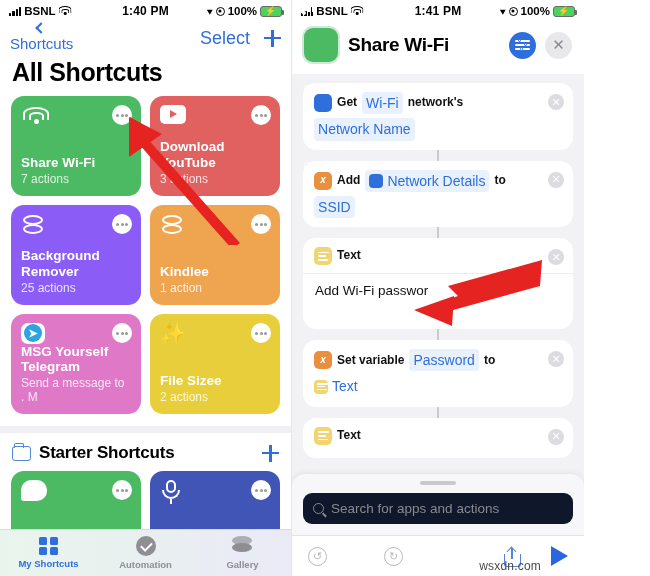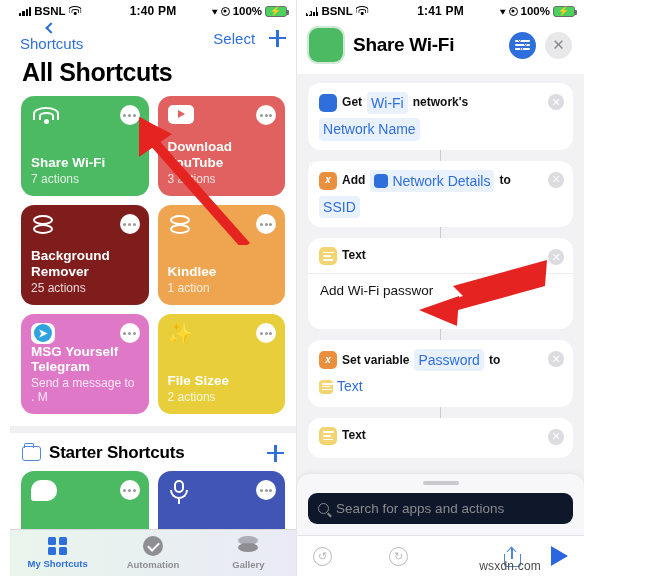--- a/index.html
+++ b/index.html
@@ -2,21 +2,21 @@
 <html><head>
 <meta charset="utf-8">
 <style>
   * { box-sizing: border-box; margin: 0; padding: 0; }
   html, body {
     width: 650px; height: 576px;
     font-family: "Liberation Sans", sans-serif;
     background: #ffffff;
     overflow: hidden;
   }
-  .screens { display: flex; width: 584px; height: 576px; padding-left: 10px; }
+  .screens { display: flex; width: 584px; height: 576px; }
   .phone { width: 325px; height: 576px; position: relative; overflow: hidden; background: #fff; }
   .phone.left { border-right: 1px solid #e6e6e6; }
 
   
   .statusbar {
     height: 22px; display: flex; align-items: center;
     padding: 0 9px; font-size: 11.5px; font-weight: bold; color: #000;
     position: relative; flex: none;
   }
   .sb-left { display: flex; align-items: center; gap: 3px; }
@@ -38,21 +38,21 @@
   .pct { font-size: 11.5px; font-weight: bold; }
   .batt { width: 22px; height: 11px; border: 1.3px solid #6b6b6b; border-radius: 3px; position: relative; background: #4cd25f; }
   .batt::after { content:''; position:absolute; right:-3.2px; top:3px; width:2px; height:5px; background:#6b6b6b; border-radius:0 1px 1px 0; }
   .bolt { position:absolute; left:50%; top:50%; transform:translate(-50%,-50%); color:#fff; font-size: 9px; line-height:1; }
 
   
   .navbar { height: 32px; display: flex; align-items: center; padding: 0 10px; }
   .back { display: flex; align-items: center; gap: 3px; color: #2f6fdc; font-size: 15px; cursor: pointer; flex-direction: column; }
   .chev-left { width: 8px; height: 8px; border-left: 2.2px solid #2f6fdc; border-bottom: 2.2px solid #2f6fdc; transform: rotate(45deg); margin-right: 1px; }
   .nav-right { margin-left: auto; display: flex; align-items: center; gap: 14px; }
-  .nav-right .sel { color: #2f6fdc; font-size: 15px; cursor: pointer; }
+  .nav-right .sel { color: #2f6fdc; font-size: 18px; cursor: pointer; }
   .plus { position: relative; width: 17px; height: 17px; cursor: pointer; }
   .plus::before, .plus::after { content:''; position:absolute; background:#2f6fdc; }
   .plus::before { left: 0; top: 7.4px; width: 17px; height: 2.2px; }
   .plus::after { top: 0; left: 7.4px; height: 17px; width: 2.2px; }
 
   .page-title { font-size: 25px; font-weight: bold; padding: 4px 12px 9px; letter-spacing: -0.4px; }
 
   
   .tiles { display: grid; grid-template-columns: 1fr 1fr; gap: 9px; padding: 0 11px; }
   .tile { border-radius: 13px; height: 100px; position: relative; padding: 9px 10px; display: flex; flex-direction: column; cursor: pointer; overflow: hidden; }
@@ -230,21 +230,21 @@
         <div class="ic-yt"></div>
         <div class="ellipsis">
             <i></i>
             <i></i>
             <i></i>
           </div>
         <div class="tile-name">Download YouTube</div>
         <div class="tile-sub">3 actions</div>
       </div>
 
-      <div class="tile" style="background:#7f1d1d">
+      <div class="tile" style="background:#8b5cf6">
         <div class="ic-layers">
             <i></i>
             <i></i>
           </div>
         <div class="ellipsis">
             <i></i>
             <i></i>
             <i></i>
           </div>
         <div class="tile-name">Background Remover</div>

